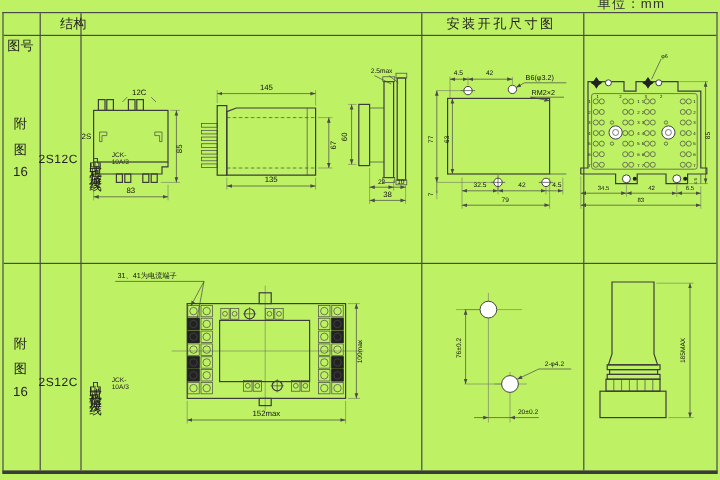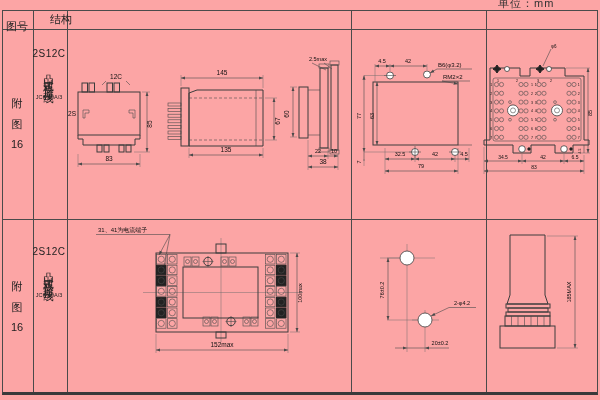--- a/index.html
+++ b/index.html
@@ -1,25 +1,25 @@
 <!DOCTYPE html>
 <html><head>
 <meta charset="utf-8">
 <style>
   html,body{margin:0;padding:0;background:#fff;}
-  .page{position:relative;width:600px;height:400px;background:#fca5a5;overflow:hidden;
+  .page{position:relative;width:600px;height:400px;background:#bef264;overflow:hidden;
         font-family:"Liberation Sans","DejaVu Sans",sans-serif;color:#222;}
   .unit{position:absolute;left:498px;top:-4px;font-size:11px;color:#333;letter-spacing:1px;}
   .tbl{position:absolute;left:2px;top:10px;width:594px;height:381px;border:1px solid #4a4a4a;border-bottom:3px solid #3a3a3a;}
   .vl{position:absolute;top:0;bottom:0;width:1px;background:#4a4a4a;}
   .hl{position:absolute;left:0;right:0;height:1px;background:#4a4a4a;}
   .cell{position:absolute;display:flex;align-items:center;justify-content:center;}
   .hdr{font-size:11px;color:#222;}
   .figcell{flex-direction:column;gap:6px;font-size:11px;}
-  .structcell{flex-direction:column;justify-content:flex-start;padding-top:20px;box-sizing:border-box;gap:7px;}
+  .structcell{flex-direction:row;justify-content:flex-start;padding-top:20px;box-sizing:border-box;gap:7px;}
   .model{font-size:10px;letter-spacing:0.5px;}
   .vtext{writing-mode:vertical-lr;text-orientation:upright;font-size:10.5px;letter-spacing:3px;}
   .rtype{font-size:5.5px;}
   svg{position:absolute;}
   .ol{fill:none;stroke:#3c3c3c;stroke-width:1;}
   .tl{fill:none;stroke:#4a4a4a;stroke-width:0.6;}
   .ctr{fill:none;stroke:#6a6a6a;stroke-width:0.45;}
   .dash{fill:none;stroke:#4a4a4a;stroke-width:0.6;stroke-dasharray:3,2;}
   .dim{fill:none;stroke:#4a4a4a;stroke-width:0.6;}
   .ext{fill:none;stroke:#6a6a6a;stroke-width:0.45;}
@@ -38,22 +38,23 @@
 
   <div class="tbl">
     <div class="vl" style="left:30px"></div>
     <div class="vl" style="left:64px"></div>
     <div class="vl" style="left:348px"></div>
     <div class="vl" style="left:483px"></div>
     <div class="hl" style="top:18px"></div>
     <div class="hl" style="top:208px"></div>
   </div>
 
-  <div class="cell hdr" style="left:2px;top:10px;width:30px;height:32px">图号</div>
+  <div class="cell hdr" style="left:2px;top:22px;width:30px;height:32px">图号</div>
   <div class="cell hdr" style="left:44px;top:10px;width:34px;height:18px">结构</div>
+  <div class="cell hdr" style="left:350px;top:10px;width:135px;height:18px;letter-spacing:2px">安装开孔尺寸图</div>
 
   <div class="cell figcell" style="left:2px;top:28px;width:30px;height:190px">
     <div>附</div>
     <div>图</div>
     <div>16</div>
   </div>
   <div class="cell structcell" style="left:32px;top:28px;width:34px;height:190px">
     <div class="model">2S12C</div>
     <div class="vtext">凸出式板后接线</div>
     <div class="rtype">JCK-10A/3</div>

